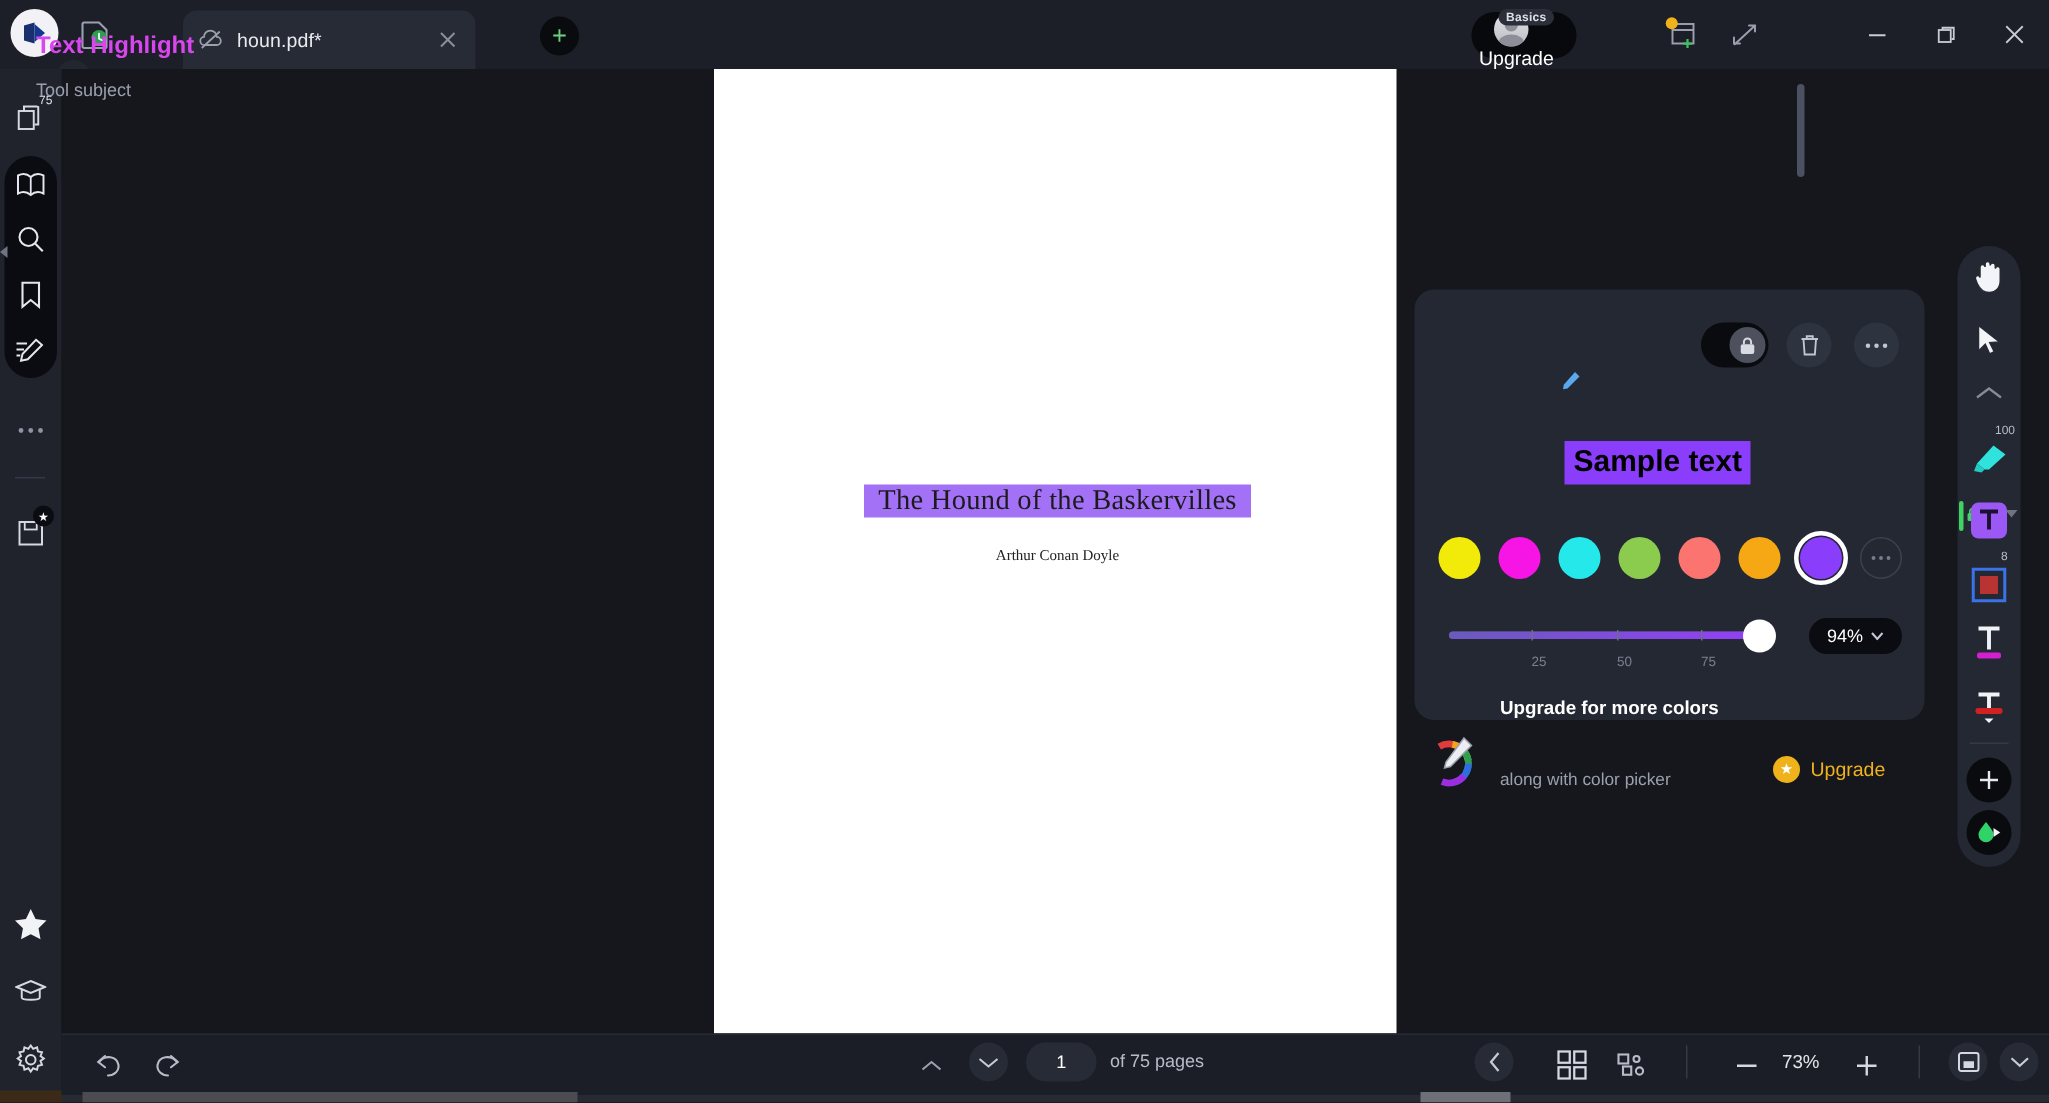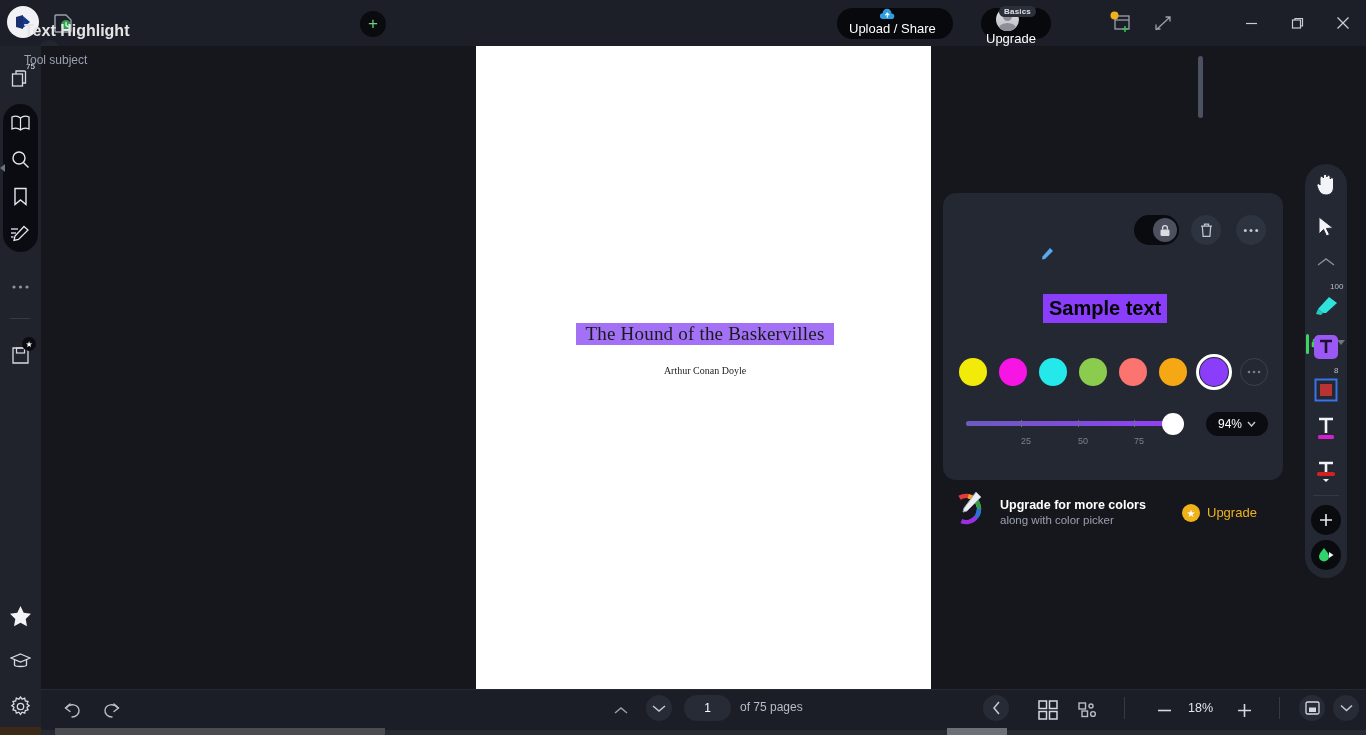--- a/index.html
+++ b/index.html
@@ -146,21 +146,21 @@
     position: absolute; right: 2px; top: 10px; width: 5px; height: 62px;
     background: #4b5161; border-radius: 3px; cursor: pointer;
   }
 
   
   .panel {
     position: absolute; left: 943px; top: 193px; width: 340px; height: 287px;
     background: #242833; border-radius: 13px;
   }
   .panel-title {
-    position: absolute; left: 24px; top: 22px; color: #e5e5e5;
+    position: absolute; left: 24px; top: 22px; color: #d946ef;
     font-size: 16px; font-weight: bold;
   }
   .panel-sub {
     position: absolute; left: 24px; top: 53px; color: #9aa0ae; font-size: 12px;
   }
   .pencil-edit { position: absolute; left: 1041px; top: 247px; width: 13px; height: 13px; cursor:pointer;}
   .lock-toggle {
     position: absolute; left: 1134px; top: 215px; width: 45px; height: 30px;
     background: #0a0b0f; border-radius: 15px; cursor: pointer;
   }
@@ -215,21 +215,21 @@
     background: #0b0c11; border-radius: 12px; display: flex;
     align-items: center; justify-content: center; gap: 5px;
     color: #fff; font-size: 12px; cursor: pointer;
   }
 
   
   .promo { position: absolute; left: 943px; top: 486px; width: 340px; height: 48px; }
   .promo-ring {
     position: absolute; left: 946px; top: 487px; width: 40px; height: 40px;
   }
-  .promo-title { position: absolute; left: 1000px; top: 498px; color: #fff; font-size: 12.5px; font-weight: bold; }
+  .promo-title { position: absolute; left: 1000px; top: 465px; color: #fff; font-size: 12.5px; font-weight: bold; }
   .promo-sub { position: absolute; left: 1000px; top: 514px; color: #9aa0ae; font-size: 11.5px; }
   .promo-star {
     position: absolute; left: 1182px; top: 504px; width: 18px; height: 18px;
     border-radius: 50%; background: #f0b21b;
     display: flex; align-items: center; justify-content: center;
     color: #fff; font-size: 10px;
   }
   .promo-link {
     position: absolute; left: 1207px; top: 505px; color: #f0b21b;
     font-size: 13px; cursor: pointer;
@@ -308,32 +308,38 @@
 
     <div class="cloudtab-icon">
       <svg width="24" height="22" viewBox="0 0 24 22">
         <path d="M4 3 h10 l5 5 v11 a1 1 0 0 1 -1 1 H4 a1 1 0 0 1 -1 -1 V4 a1 1 0 0 1 1 -1 z" fill="none" stroke="#9aa0ae" stroke-width="1.4"></path>
         <circle cx="14" cy="13" r="5" fill="#2f9e4f"></circle>
         <path d="M14 10.5 v3.2 l2 1" stroke="#d9fbe2" stroke-width="1.3" fill="none" stroke-linecap="round"></path>
       </svg>
     </div>
     <div class="green-chip"></div>
 
+    <div class="tab">
+      <span class="tab-cloud">
+        <svg width="17" height="15" viewBox="0 0 17 15">
+          <path d="M4.5 11 h8 a2.7 2.7 0 0 0 0 -5.4 A3.6 3.6 0 0 0 4 5.6 A2.7 2.7 0 0 0 4.5 11 z" fill="none" stroke="#9aa0ae" stroke-width="1.2"></path>
+          <line x1="2.5" y1="13" x2="14.5" y2="2" stroke="#9aa0ae" stroke-width="1.2"></line>
+        </svg>
+      </span>
+      <span class="tab-name">houn.pdf*</span>
+      <span class="tab-close">
+        <svg width="11" height="11" viewBox="0 0 11 11">
+            <line x1="1" y1="1" x2="10" y2="10" stroke="#8b90a0" stroke-width="1.3"></line>
+            <line x1="10" y1="1" x2="1" y2="10" stroke="#8b90a0" stroke-width="1.3"></line>
+          </svg>
+      </span>
+    </div>
 
     <div class="new-tab">+</div>
 
-    <div class="pill-btn" id="upload-share">
-      <span class="cloud-up">
-        <svg width="17" height="13" viewBox="0 0 17 13">
-          <path d="M4 11 h8.5 a2.8 2.8 0 0 0 0 -5.6 A3.7 3.7 0 0 0 3.6 5.2 A2.9 2.9 0 0 0 4 11 z" fill="#2f9ee0"></path>
-          <path d="M8.3 9.3 V5.2 M6.6 6.8 L8.3 5.0 L10 6.8" stroke="#fff" stroke-width="1.1" fill="none" stroke-linecap="round"></path>
-        </svg>
-      </span>
-      <span>Upload / Share</span>
-    </div>
 
     <div class="pill-btn" id="upgrade-top">
       <span class="avatar-circ"></span>
       <span class="basics-badge">Basics</span>
       <span>Upgrade</span>
     </div>
 
     <div class="addwin-icon">
       <svg width="26" height="26" viewBox="0 0 26 26">
         <rect x="7" y="6" width="14" height="13" fill="none" stroke="#9aa0ae" stroke-width="1.3"></rect>
@@ -642,21 +648,21 @@
         <rect x="4" y="10" width="5.5" height="5.5" fill="none" stroke="#b7bcc8" stroke-width="1.4"></rect>
         <circle cx="15" cy="13" r="2.4" fill="none" stroke="#b7bcc8" stroke-width="1.4"></circle>
       </svg>
   </div>
   <div class="bb-sep" style="left:1124px"></div>
   <div class="bb-ico" style="left:1152px">
     <svg width="15" height="3" viewBox="0 0 15 3">
         <line x1="1" y1="1.5" x2="14" y2="1.5" stroke="#d4d8e2" stroke-width="1.6"></line>
       </svg>
   </div>
-  <div class="zoomval">18%</div>
+  <div class="zoomval">73%</div>
   <div class="bb-ico" style="left:1232px">
     <svg width="15" height="15" viewBox="0 0 15 15">
         <path d="M7.5 1 V14 M1 7.5 H14" stroke="#d4d8e2" stroke-width="1.6"></path>
       </svg>
   </div>
   <div class="bb-sep" style="left:1279px"></div>
   <div class="rnd-btn" style="left:1299px">
     <svg width="15" height="14" viewBox="0 0 15 14">
         <rect x="1" y="1" width="13" height="12" rx="1.5" fill="none" stroke="#d4d8e2" stroke-width="1.3"></rect>
         <rect x="4" y="6.5" width="7" height="4.5" fill="#d4d8e2"></rect>

